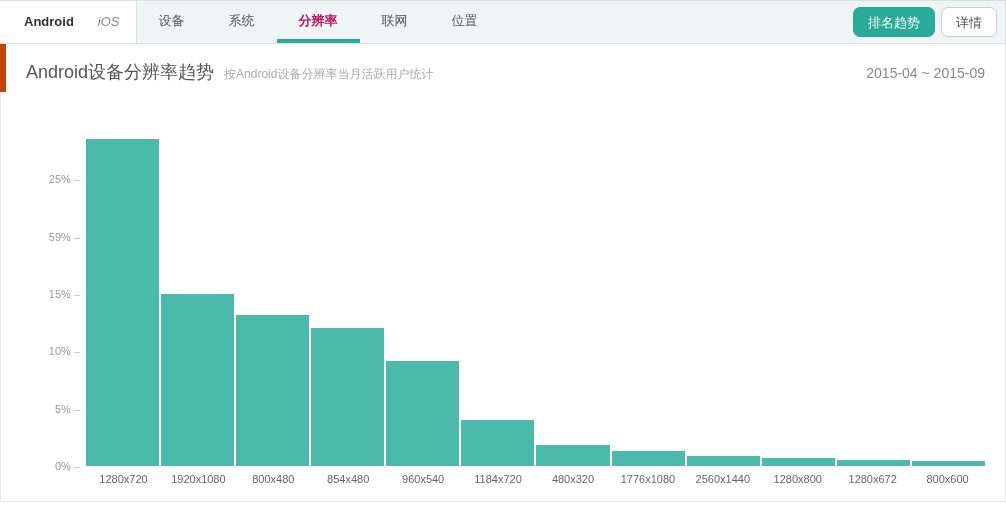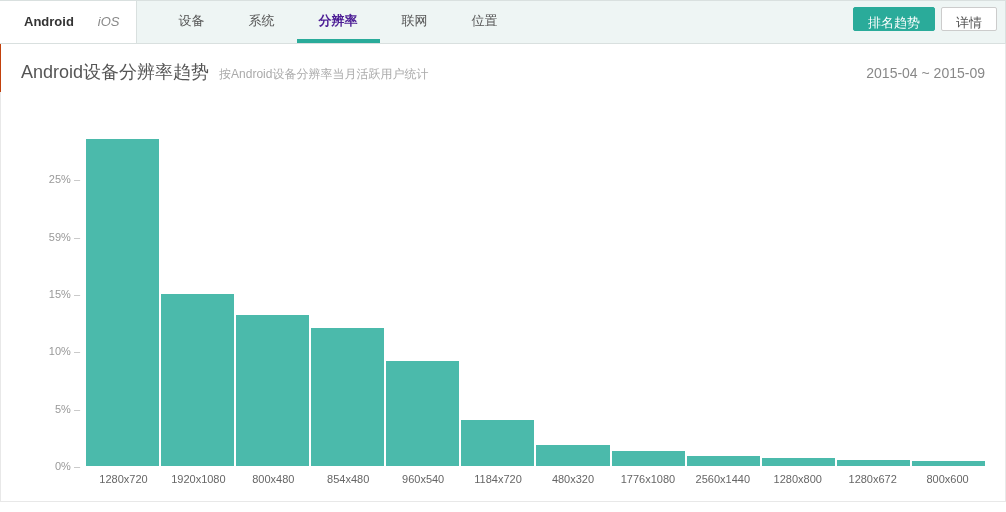--- a/index.html
+++ b/index.html
@@ -25,64 +25,63 @@
       font-size: 13px;
       font-weight: bold;
       color: #333;
       cursor: pointer;
       line-height: 44px;
     }
     .platform-tab.inactive { color: #888; font-weight: normal; font-style: italic; }
     .metric-tabs {
       display: flex;
       align-items: stretch;
-      padding-left: 20px;
     }
     .metric-tab {
       padding: 0 22px;
       font-size: 13px;
       color: #555;
       line-height: 40px;
       cursor: pointer;
       position: relative;
       border-bottom: 4px solid transparent;
     }
     .metric-tab.active {
-      color: #4c1d95;
+      color: #be185d;
       font-weight: bold;
       border-bottom-color: #2aab9a;
     }
     .right-buttons {
       position: absolute;
       right: 8px;
       top: 6px;
       display: flex;
       gap: 6px;
     }
     .btn {
-      height: 24px;
+      height: 30px;
       padding: 0 14px;
       font-size: 13px;
       line-height: 30px;
-      border-radius: 2px;
+      border-radius: 7px;
       cursor: pointer;
       border: 1px solid #ccc;
       background: #fff;
       color: #555;
     }
     .btn.primary {
       background: #2aab9a;
       border-color: #2aab9a;
       color: #fff;
     }
     .header {
       padding: 16px 20px 8px 20px;
       display: flex;
       align-items: baseline;
-      border-left: 1px solid #c2410c;
+      border-left: 6px solid #c2410c;
       border-right: 1px solid #e8e8e8;
     }
     .header .title { font-size: 18px; color: #555; margin-right: 10px; }
     .header .subtitle { font-size: 12px; color: #aaa; flex: 1; }
     .header .daterange { font-size: 14px; color: #888; }
     .chart-area {
       border-left: 1px solid #e8e8e8;
       border-right: 1px solid #e8e8e8;
       border-bottom: 1px solid #e8e8e8;
       padding: 30px 10px 10px 10px;

